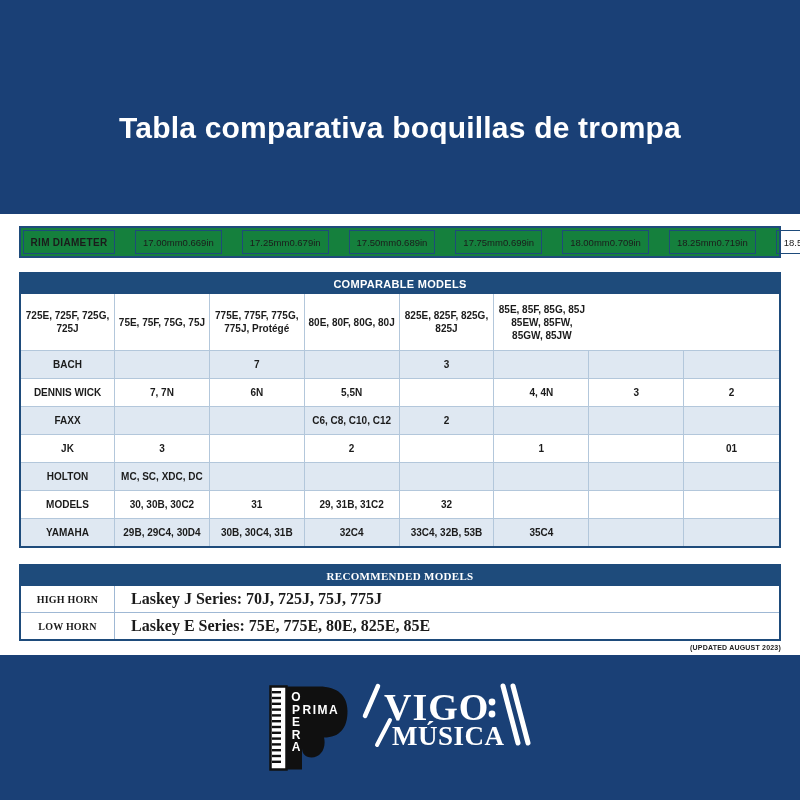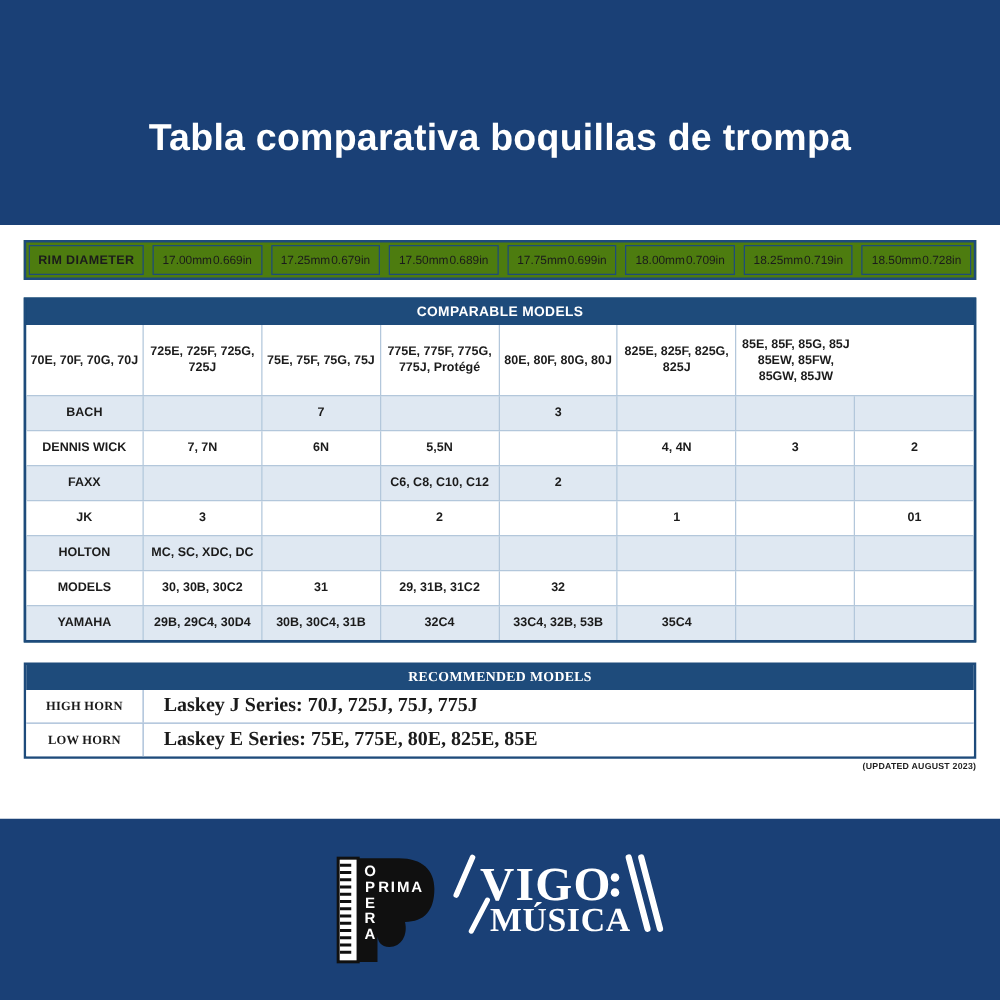--- a/index.html
+++ b/index.html
@@ -1,27 +1,27 @@
 <!DOCTYPE html>
 <html><head>
 <meta charset="utf-8">
 <style>
   html,body{margin:0;padding:0;background:#1A4076;}
   .page{width:800px;height:800px;background:#ffffff;font-family:"Liberation Sans",sans-serif;
         display:flex;flex-direction:column;overflow:hidden;}
 
   
-  .top-band{height:180px;background:#1A4076;display:flex;align-items:center;justify-content:center;flex:none;}
+  .top-band{height:214px;background:#1A4076;display:flex;align-items:center;justify-content:center;flex:none;}
   .page-title{color:#ffffff;font-size:30px;font-weight:bold;margin:42px 0 0;letter-spacing:.2px;}
 
   
   .sheet{background:#ffffff;padding:12px 19px 0;box-sizing:border-box;flex:1;}
 
   
-  .rim-table{border:2px solid #1E4B7B;padding:2px;display:flex;gap:7px;height:32px;box-sizing:border-box;background:#4d7c0f;}
+  .rim-table{border:2px solid #1E4B7B;padding:2px;display:flex;gap:20px;height:32px;box-sizing:border-box;background:#15803d;}
   .rim-label{width:92px;flex:none;border:1.5px solid #1E4B7B;display:flex;align-items:center;justify-content:center;
              font-size:10px;font-weight:bold;color:#1b1b1b;box-sizing:border-box;letter-spacing:.3px;}
   .rim-cell{flex:1;border:1.5px solid #1E4B7B;display:flex;align-items:center;justify-content:space-between;
             padding:0 7px;font-size:9.5px;color:#1b1b1b;box-sizing:border-box;}
 
   
   .cmp-table{margin-top:14px;border:2px solid #1E4B7B;background:#0c4a6e;}
   .table-header{background:#1E4B7B;color:#ffffff;text-align:center;font-weight:bold;font-size:11px;
                 padding:4px 0;letter-spacing:.3px;}
   .cmp-row{display:grid;grid-template-columns:94px repeat(7,1fr);background:#fff;}
@@ -88,21 +88,20 @@
       <div class="rim-cell">
           <span>18.50mm</span>
           <span>0.728in</span>
         </div>
     </div>
 
     <section class="cmp-table">
       <div class="table-header">COMPARABLE MODELS</div>
 
       <div class="cmp-row tall">
-        <div>70E, 70F, 70G, 70J</div>
         <div>725E, 725F, 725G, 725J</div>
         <div>75E, 75F, 75G, 75J</div>
         <div>775E, 775F, 775G, 775J, Protégé</div>
         <div>80E, 80F, 80G, 80J</div>
         <div>825E, 825F, 825G, 825J</div>
         <div>85E, 85F, 85G, 85J 85EW, 85FW, 85GW, 85JW</div>
       </div>
 
       <div class="cmp-row alt">
         <div>BACH</div>

